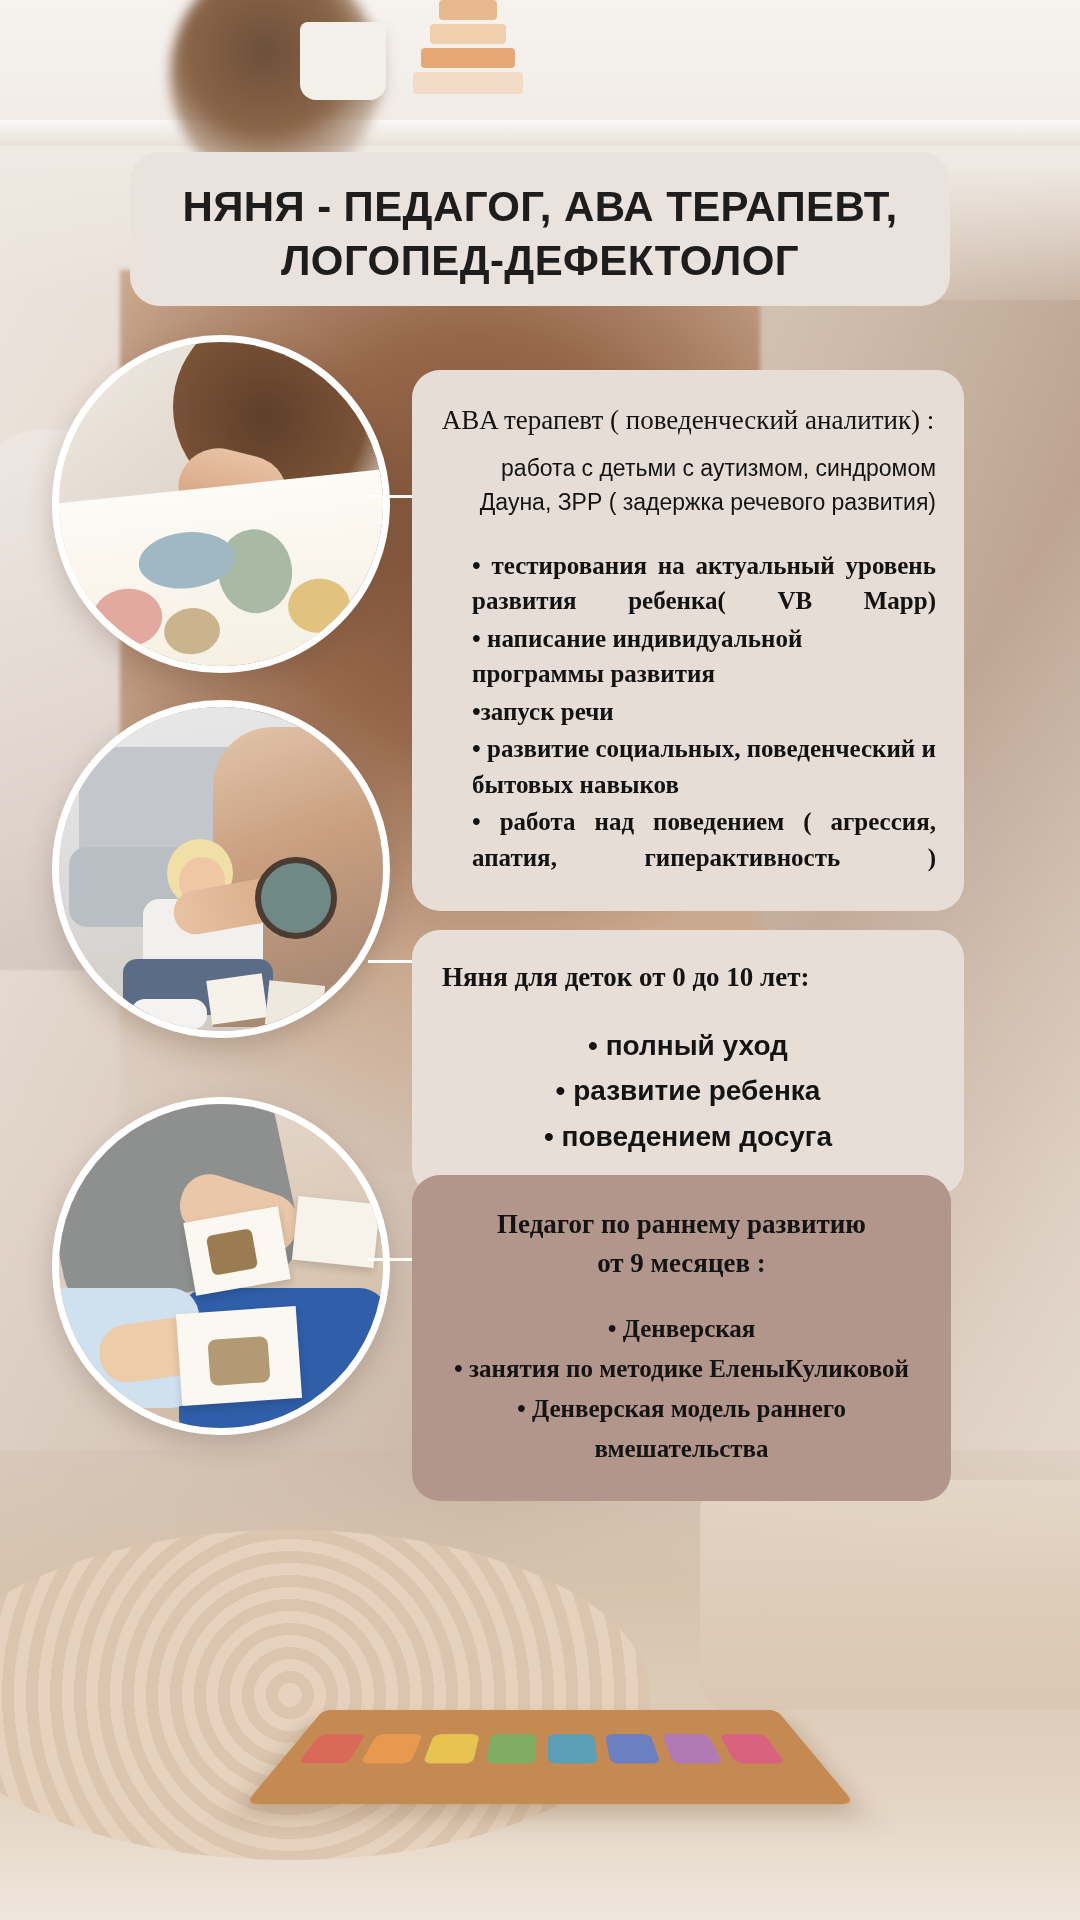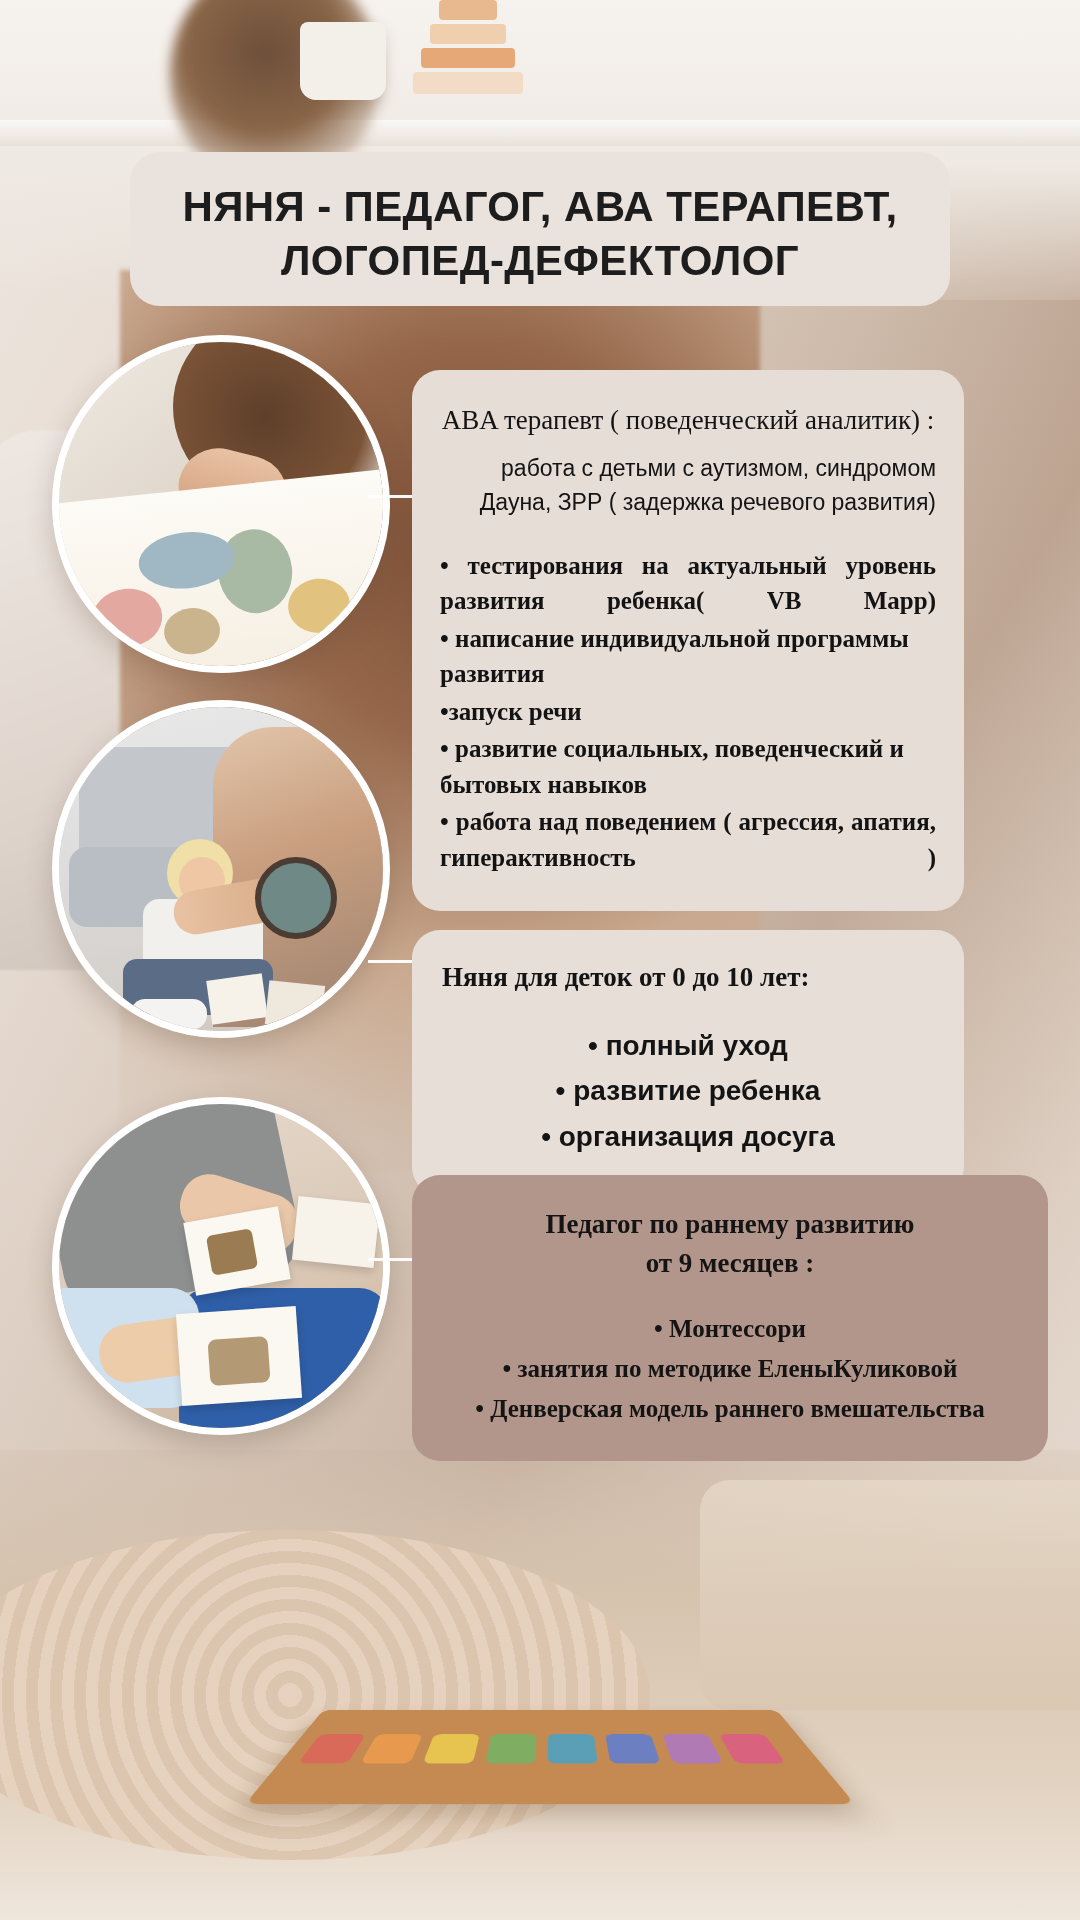--- a/index.html
+++ b/index.html
@@ -234,21 +234,21 @@
   .card-nanny {
     left: 412px;
     top: 930px;
     width: 552px;
     padding: 26px 30px 36px;
     background: #e7ded8;
   }
   .card-teacher {
     left: 412px;
     top: 1175px;
-    width: 636px;
+    width: 539px;
     padding: 26px 26px 32px;
     background: #b2968b;
   }
 
   .serif {
     font-family: "Liberation Serif", serif;
   }
   .h-aba {
     font-size: 27px;
     font-weight: normal;
@@ -263,20 +263,21 @@
     line-height: 1.5;
     text-align: right;
     color: #141414;
     margin-bottom: 28px;
   }
   .list-aba {
     font-size: 25px;
     line-height: 1.42;
     color: #131313;
     font-weight: bold;
+    margin-left: 32px;
   }
   .list-aba div { margin-bottom: 2px; }
   .list-aba .just { text-align: justify; text-align-last: justify; }
 
   .h-nanny {
     font-size: 27px;
     font-weight: bold;
     color: #141414;
     margin: 6px 0 30px;
   }
@@ -404,29 +405,29 @@
       <div>• развитие социальных, поведенческий и бытовых навыков</div>
       <div class="just">• работа над поведением ( агрессия, апатия, гиперактивность )</div>
     </div>
   </div>
 
   <div class="card card-nanny">
     <div class="serif h-nanny">Няня для деток от 0 до 10 лет:</div>
     <div class="list-nanny">
       <div>• полный уход</div>
       <div>• развитие ребенка</div>
-      <div>• организация  досуга</div>
+      <div>• поведением  досуга</div>
     </div>
   </div>
 
   <div class="card card-teacher">
     <div class="serif h-teacher">
       <div>Педагог по раннему развитию</div>
       <div>от 9 месяцев :</div>
     </div>
     <div class="serif list-teacher">
-      <div>•  Монтессори</div>
+      <div>•  Денверская</div>
       <div>• занятия по методике ЕленыКуликовой</div>
       <div>• Денверская модель раннего вмешательства</div>
     </div>
   </div>
 
 </div>
 
 </body></html>

